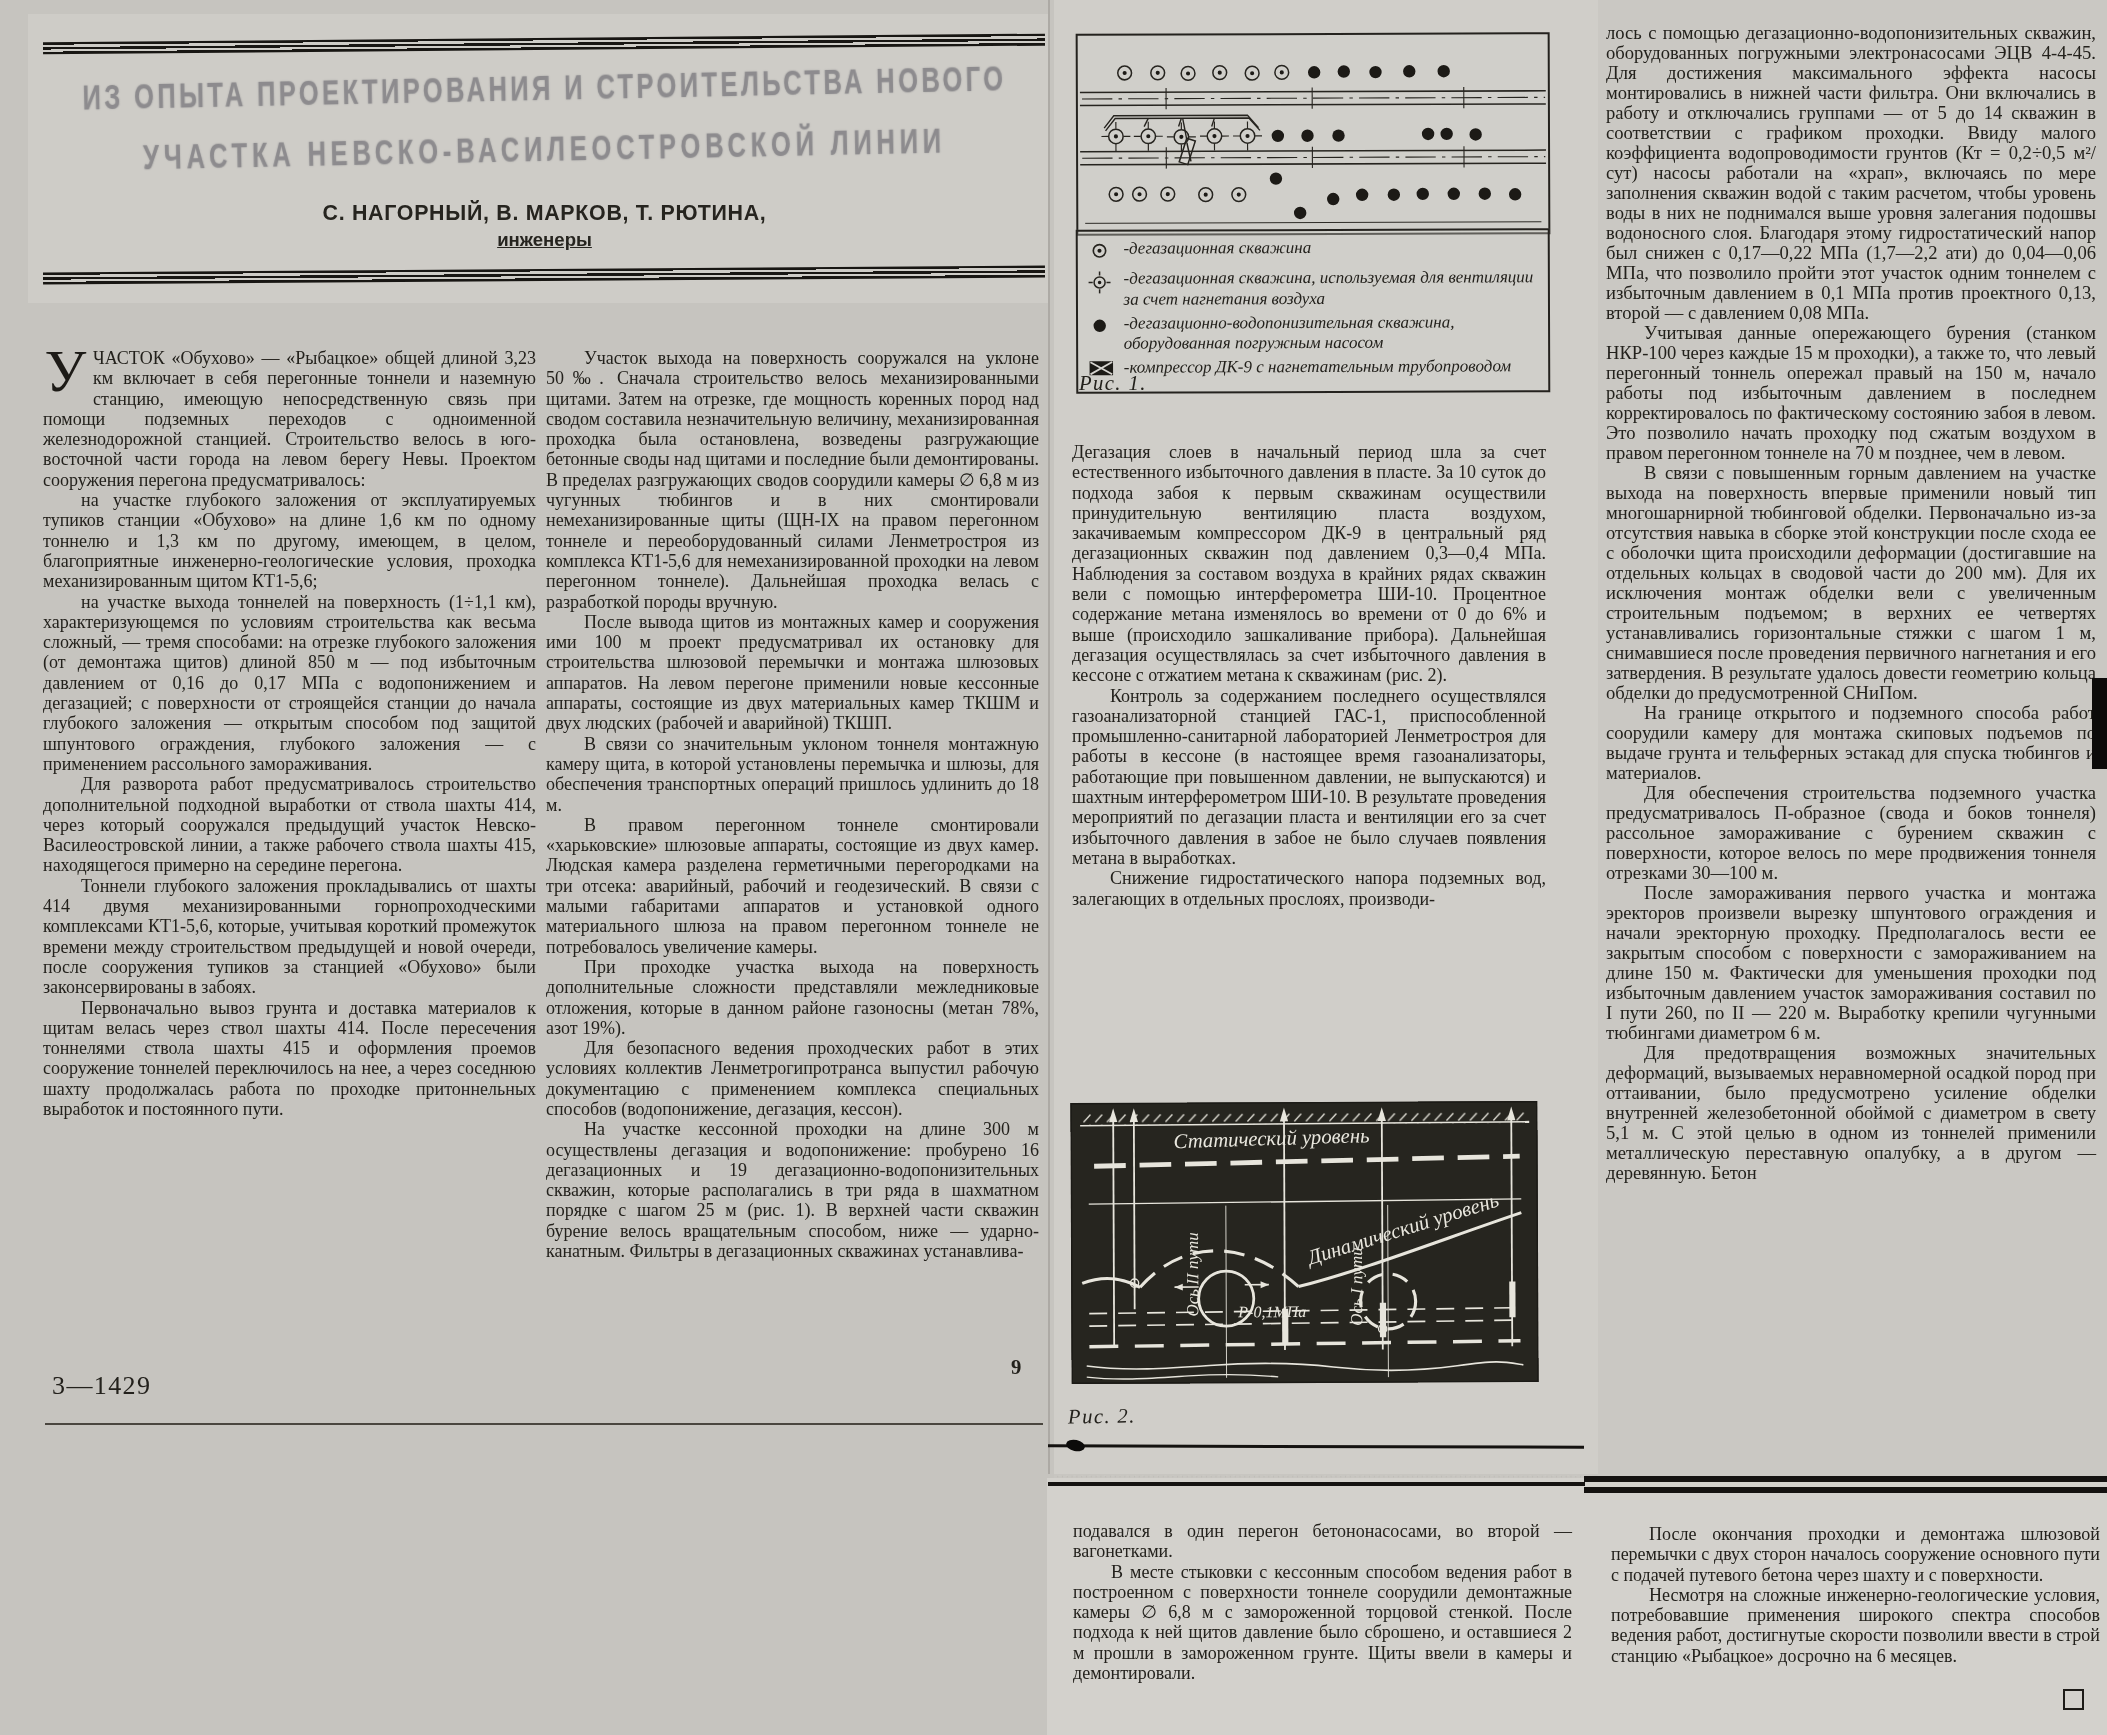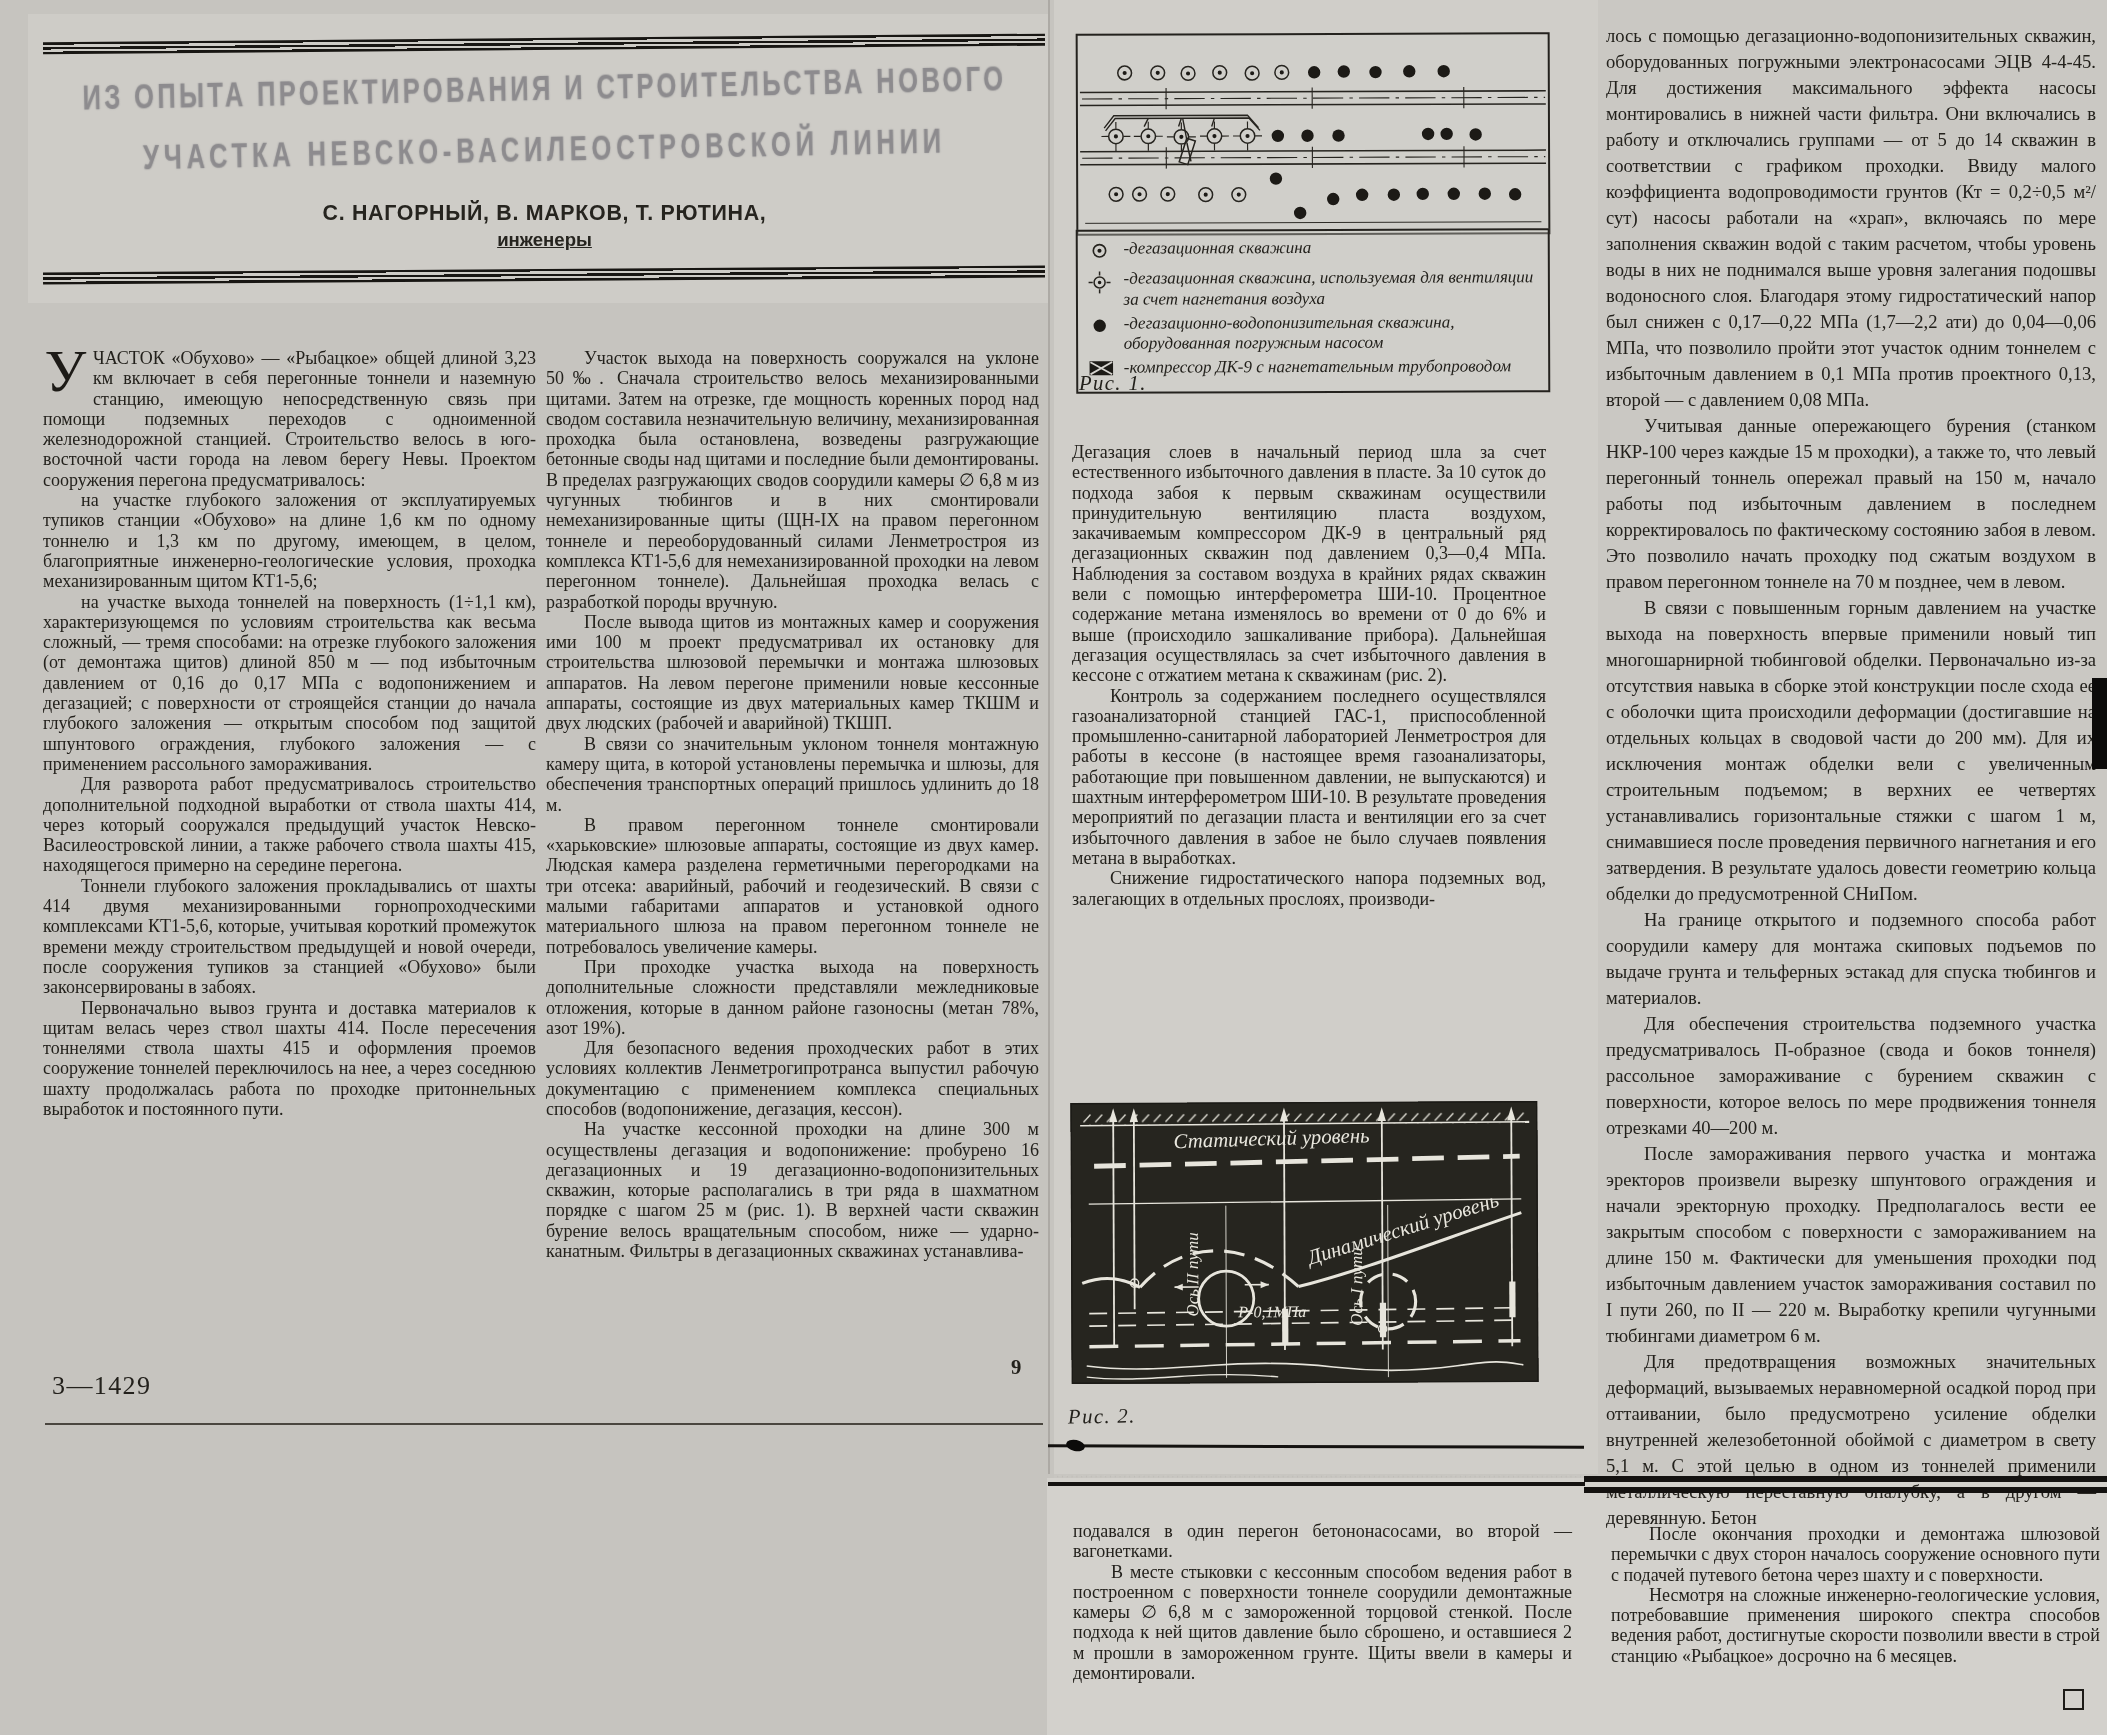--- a/index.html
+++ b/index.html
@@ -39,21 +39,21 @@
 
   
   .col { position:absolute; text-align:justify; font-size:18px; line-height:20.3px; }
   .col .para { margin:0; text-indent:38px; }
   .col .para:first-child { text-indent:0; }
   .col.indent-first .para:first-child { text-indent:38px; }
   #col1 .para:first-child::first-letter {
     float:left; font-size:59px; line-height:41px; padding:3.4px 6.9px 0 1.4px;
     font-weight:400; color:#1d1b17;
   }
-  #col4 { font-size:18.6px; line-height:26px; }
+  #col4 { font-size:18.6px; line-height:20px; }
 
   .footer-sig { position:absolute; font-size:26px; letter-spacing:1.4px; }
   .page-num  { position:absolute; font-size:20.7px; font-weight:700; }
 
   
   .figbox { position:absolute; border:2.1px solid #24221e; background:rgba(210,208,202,.35); }
   .legendbox { position:absolute; border:2.1px solid #24221e; padding:6.9px 9.6px 5.5px 9.6px;
     font-style:italic; font-size:17px; line-height:20.7px; background:rgba(210,208,202,.35); }
   .legend-row { display:flex; align-items:flex-start; margin-bottom:2.8px; }
   .legend-icon { flex:0 0 36px; padding-top:1.4px; }
@@ -112,21 +112,21 @@
       <p class="para">Дегазация слоев в начальный период шла за счет естественного избыточного давления в пласте. За 10 суток до подхода забоя к первым скважинам осуществили принудительную вентиляцию пласта воздухом, закачиваемым компрессором ДК-9 в центральный ряд дегазационных скважин под давлением 0,3—0,4 МПа. Наблюдения за составом воздуха в крайних рядах скважин вели с помощью интерферометра ШИ-10. Процентное содержание метана изменялось во времени от 0 до 6% и выше (происходило зашкаливание прибора). Дальнейшая дегазация осуществлялась за счет избыточного давления в кессоне с отжатием метана к скважинам (рис. 2).</p>
       <p class="para">Контроль за содержанием последнего осуществлялся газоанализаторной станцией ГАС-1, приспособленной промышленно-санитарной лабораторией Ленметростроя для работы в кессоне (в настоящее время газоанализаторы, работающие при повышенном давлении, не выпускаются) и шахтным интерферометром ШИ-10. В результате проведения мероприятий по дегазации пласта и вентиляции его за счет избыточного давления в забое не было случаев появления метана в выработках.</p>
       <p class="para">Снижение гидростатического напора подземных вод, залегающих в отдельных прослоях, производи-</p>
     </div>
 
   <div id="col4" class="col" style="left:1606px;top:23.4px;width:490px;">
       <p class="para">лось с помощью дегазационно-водопонизительных скважин, оборудованных погружными электронасосами ЭЦВ 4-4-45. Для достижения максимального эффекта насосы монтировались в нижней части фильтра. Они включались в работу и отключались группами — от 5 до 14 скважин в соответствии с графиком проходки. Ввиду малого коэффициента водопроводимости грунтов (Кт = 0,2÷0,5 м²/сут) насосы работали на «храп», включаясь по мере заполнения скважин водой с таким расчетом, чтобы уровень воды в них не поднимался выше уровня залегания подошвы водоносного слоя. Благодаря этому гидростатический напор был снижен с 0,17—0,22 МПа (1,7—2,2 ати) до 0,04—0,06 МПа, что позволило пройти этот участок одним тоннелем с избыточным давлением в 0,1 МПа против проектного 0,13, второй — с давлением 0,08 МПа.</p>
       <p class="para">Учитывая данные опережающего бурения (станком НКР-100 через каждые 15 м проходки), а также то, что левый перегонный тоннель опережал правый на 150 м, начало работы под избыточным давлением в последнем корректировалось по фактическому состоянию забоя в левом. Это позволило начать проходку под сжатым воздухом в правом перегонном тоннеле на 70 м позднее, чем в левом.</p>
       <p class="para">В связи с повышенным горным давлением на участке выхода на поверхность впервые применили новый тип многошарнирной тюбинговой обделки. Первоначально из-за отсутствия навыка в сборке этой конструкции после схода ее с оболочки щита происходили деформации (достигавшие на отдельных кольцах в сводовой части до 200 мм). Для их исключения монтаж обделки вели с увеличенным строительным подъемом; в верхних ее четвертях устанавливались горизонтальные стяжки с шагом 1 м, снимавшиеся после проведения первичного нагнетания и его затвердения. В результате удалось довести геометрию кольца обделки до предусмотренной СНиПом.</p>
       <p class="para">На границе открытого и подземного способа работ соорудили камеру для монтажа скиповых подъемов по выдаче грунта и тельферных эстакад для спуска тюбингов и материалов.</p>
-      <p class="para">Для обеспечения строительства подземного участка предусматривалось П-образное (свода и боков тоннеля) рассольное замораживание с бурением скважин с поверхности, которое велось по мере продвижения тоннеля отрезками 40—200 м.</p>
+      <p class="para">Для обеспечения строительства подземного участка предусматривалось П-образное (свода и боков тоннеля) рассольное замораживание с бурением скважин с поверхности, которое велось по мере продвижения тоннеля отрезками 30—100 м.</p>
       <p class="para">После замораживания первого участка и монтажа эректоров произвели вырезку шпунтового ограждения и начали эректорную проходку. Предполагалось вести ее закрытым способом с поверхности с замораживанием на длине 150 м. Фактически для уменьшения проходки под избыточным давлением участок замораживания составил по I пути 260, по II — 220 м. Выработку крепили чугунными тюбингами диаметром 6 м.</p>
       <p class="para">Для предотвращения возможных значительных деформаций, вызываемых неравномерной осадкой пород при оттаивании, было предусмотрено усиление обделки внутренней железобетонной обоймой с диаметром в свету 5,1 м. С этой целью в одном из тоннелей применили металлическую переставную опалубку, а в другом — деревянную. Бетон</p>
     </div>
 
   <div class="footer-sig" style="left:52px;top:1371px;">3—1429</div>
   <div class="page-num" style="left:1011px;top:1356px;">9</div>
 
   <div class="figbox" style="left:1076px;top:33px;width:470px;height:198px;transform:rotate(-.2deg);">
     <svg width="470" height="198" viewBox="0 0 682 287">
       <g stroke="#26241f" fill="none" stroke-width="2.2">

